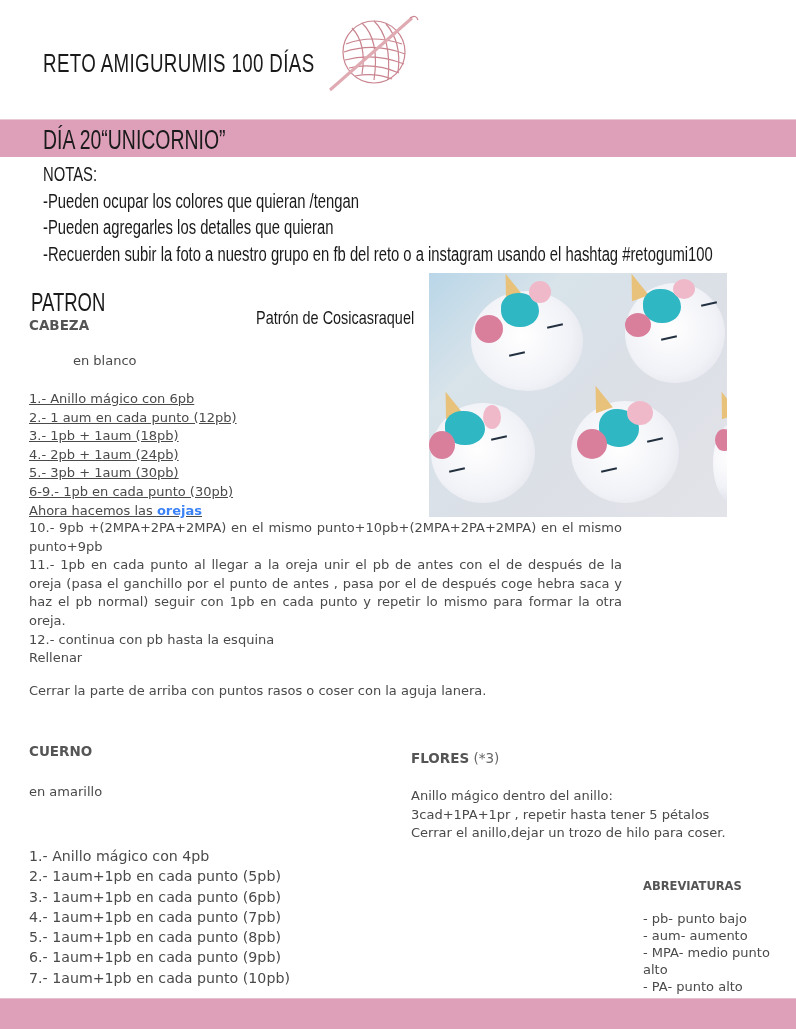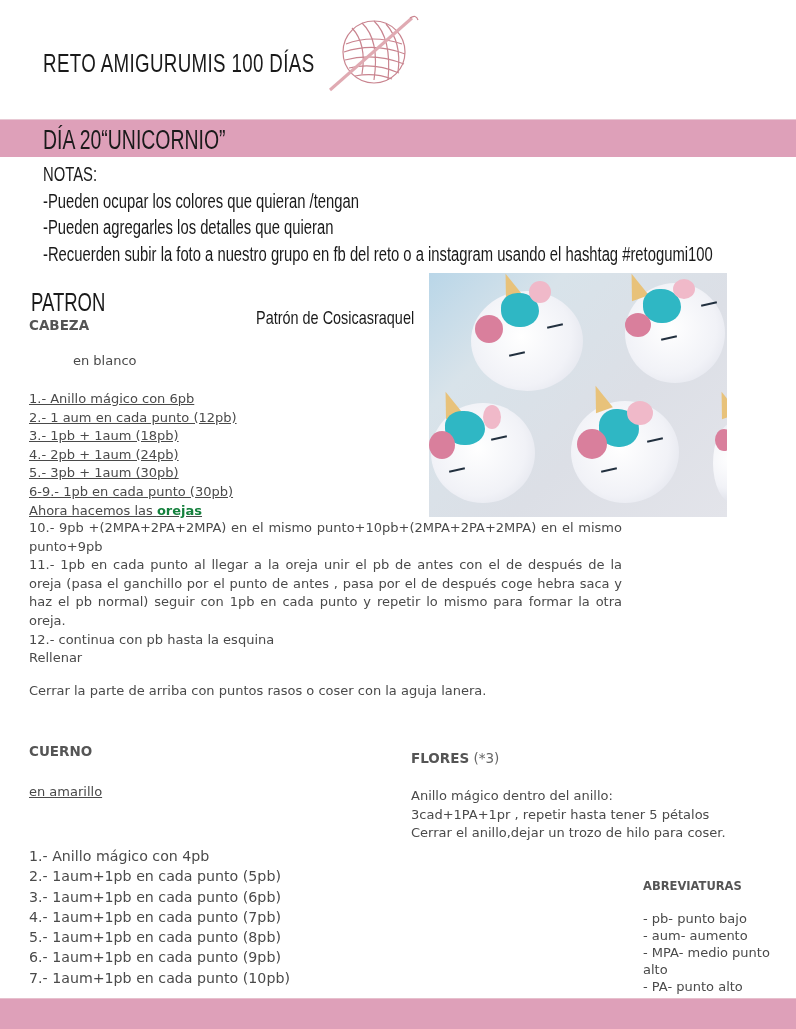--- a/index.html
+++ b/index.html
@@ -24,21 +24,21 @@
   .eye { position:absolute; width:16px; height:2px; background:#22303f; transform:rotate(-12deg); }
   .body-text { position:absolute; font-family:"DejaVu Sans", sans-serif; font-size:13px; color:#4a4a4a; line-height:18.6px; }
   .h-sec { font-weight:bold; color:#555; font-size:13.5px; }
   .cabeza-h { left:29px; top:316px; }
   .cabeza-color { left:29px; top:352px;margin-left:44px; }
   .cabeza-steps { left:29px; top:390px; width:600px;text-decoration:underline; }
   .cabeza-steps u { text-decoration:underline; }
   .long { left:29px; top:519px; width:593px; text-align:justify; }
   .close-note { left:29px; top:682px; }
   .cuerno-h { left:29px; top:742px; }
-  .cuerno-color { left:29px; top:783px;text-decoration:underline; }
+  .cuerno-color { left:29px; top:783px; }
   .cuerno-steps { left:29px; top:818px; font-size:14.2px; line-height:20.3px;margin-top:28px; }
   .flores-h { left:411px; top:749px; }
   .flores-h .mult { font-weight:normal; color:#666; }
   .flores-body { left:411px; top:787px; }
   .abrev-h { left:643px; top:877px; font-size:11.5px; }
   .abrev-list { left:643px; top:910px; font-size:13px; line-height:17px; }
 </style>
 </head>
 <body>
 
@@ -113,21 +113,21 @@
 
 <div class="body-text h-sec cabeza-h">CABEZA</div>
 <div class="body-text cabeza-color">en blanco</div>
 <div class="body-text cabeza-steps">
   <div>1.- Anillo mágico con 6pb</div>
   <div>2.- 1 aum en cada punto (12pb)</div>
   <div>3.- 1pb + 1aum (18pb)</div>
   <div>4.- 2pb + 1aum (24pb)</div>
   <div>5.- 3pb + 1aum (30pb)</div>
   <div><u>6-9</u><span>.- 1pb en cada punto (30pb)</span></div>
-  <div><span>Ahora hacemos las </span><b style="color:#15803d;">orejas</b></div>
+  <div><span>Ahora hacemos las </span><b style="color:#3b82f6;">orejas</b></div>
 </div>
 <div class="body-text long">
   <div style="text-align-last:left;">10.- 9pb +(2MPA+2PA+2MPA) en el mismo punto+10pb+(2MPA+2PA+2MPA) en el mismo punto+9pb</div>
   <div>11.- 1pb en cada punto al llegar a la oreja unir el pb de antes con el de después de la oreja (pasa el ganchillo por el punto de antes , pasa por el de después coge hebra saca y haz el pb normal) seguir con 1pb en cada punto y repetir lo mismo para formar la otra oreja.</div>
   <div>12.- continua con pb hasta la esquina</div>
   <div>Rellenar</div>
 </div>
 <div class="body-text close-note">Cerrar la parte de arriba con puntos rasos o coser con la aguja lanera.</div>
 
 <div class="body-text h-sec cuerno-h">CUERNO</div>

